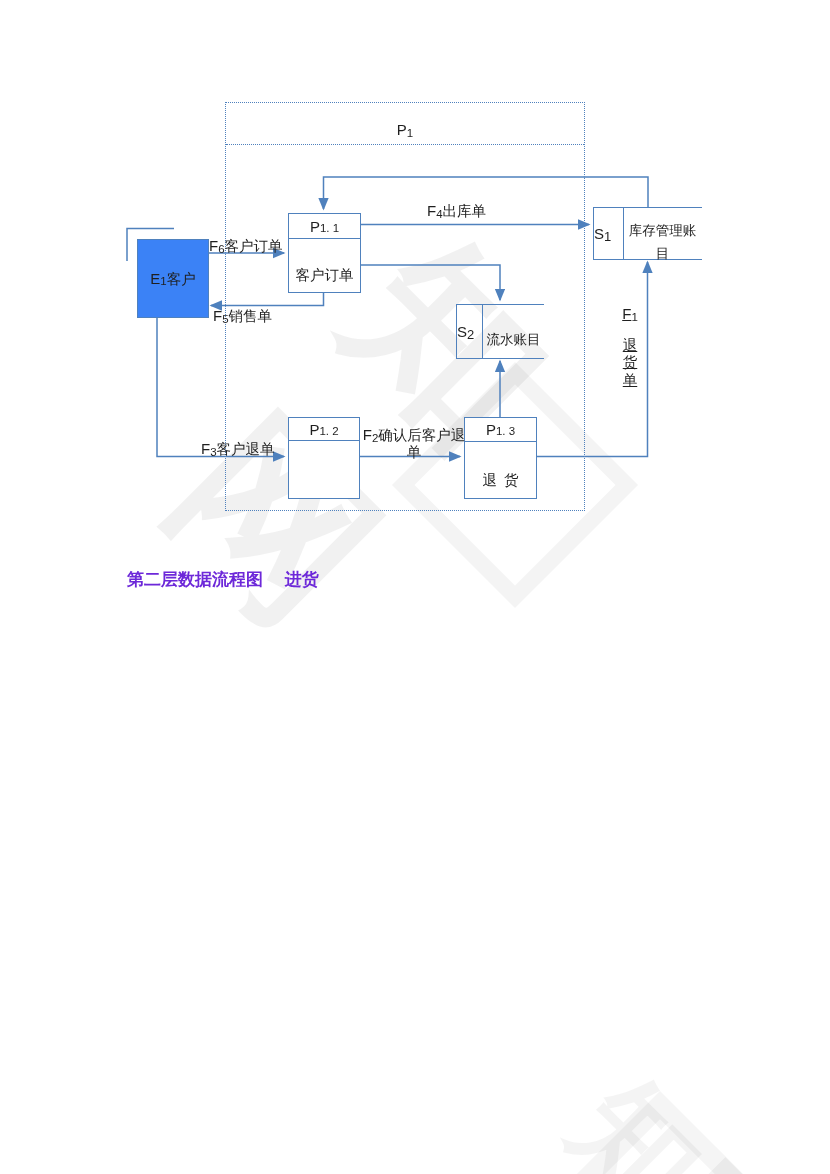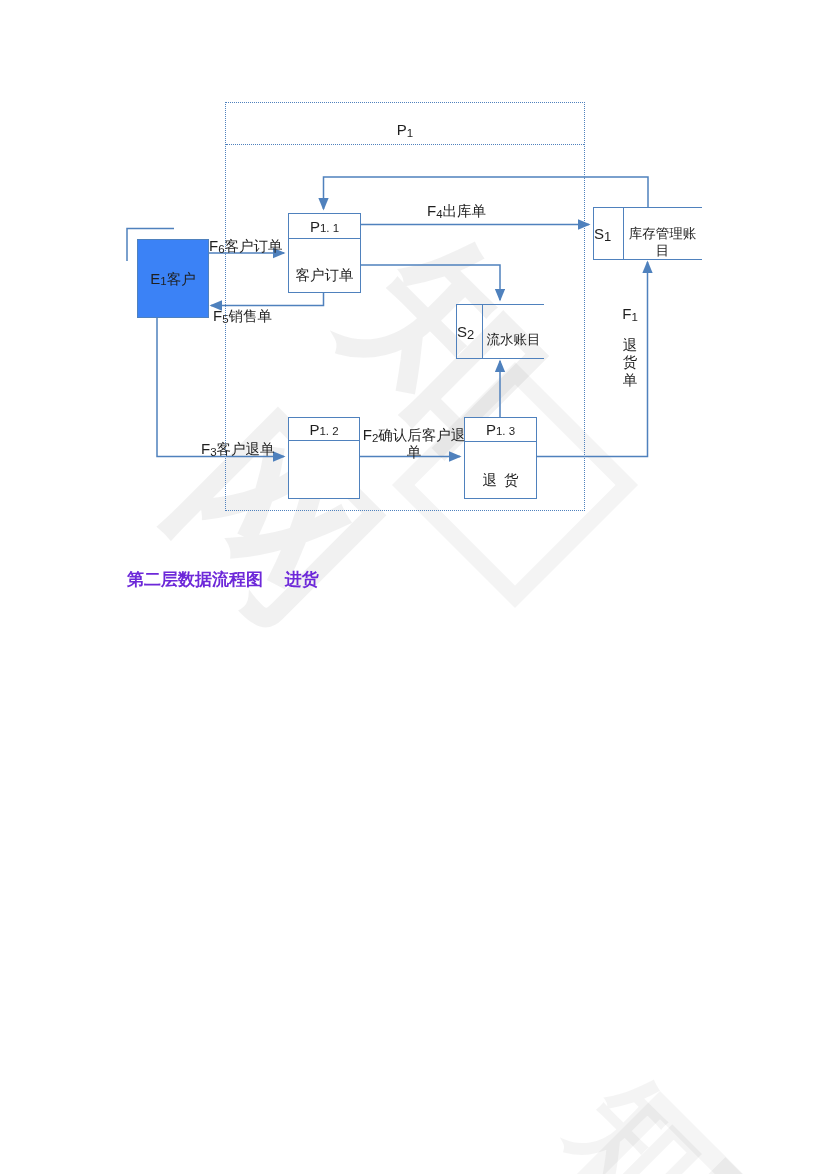--- a/index.html
+++ b/index.html
@@ -32,31 +32,31 @@
   .proc-head{border-bottom:1.5px solid #4f81bd;display:flex;align-items:center;
     justify-content:center;}
   .proc-body{flex:1;display:flex;align-items:center;justify-content:center;}
   .entity{position:absolute;background:#3b82f6;border:1.5px solid #4f81bd;z-index:3;
     display:flex;align-items:center;justify-content:center;}
   .store{position:absolute;z-index:3;border-top:1.5px solid #4f81bd;
     border-bottom:1.5px solid #4f81bd;border-left:1.5px solid #4f81bd;background:transparent;}
   .store-id{position:absolute;left:0;top:0;bottom:0;border-right:1.5px solid #4f81bd;
     display:flex;align-items:center;justify-content:flex-start;}
   .store-name{position:absolute;top:16px;bottom:0;display:flex;align-items:center;
-    justify-content:center;text-align:center;line-height:17px;}
+    justify-content:center;text-align:center;line-height:23px;}
   
   .lat{font-family:"Liberation Sans",sans-serif;font-size:15px;color:#1f1f1f;}
   .latnum{font-family:"Liberation Sans",sans-serif;font-size:11.5px;color:#1f1f1f;
     position:relative;top:1.5px;}
   .cn{font-size:14.5px;color:#1f1f1f;margin-top:20px;}
   .cn-sm{font-size:13.5px;color:#1f1f1f;}
   .flowlab{position:absolute;z-index:4;white-space:nowrap;}
   .flowlab .cn{font-size:14.5px;}
   .flowlab-wrap{white-space:normal;text-align:center;line-height:16px;}
-  .flowlab-vert{white-space:normal;text-align:center;line-height:17.5px;}
+  .flowlab-vert{white-space:normal;text-align:center;line-height:17.5px;text-decoration:underline;}
   .flowlab-vert .vtxt{display:block;width:17px;margin:12px auto;word-break:break-all;}
   .spaced{letter-spacing:7px;text-indent:7px;}
   .caption{position:absolute;left:127px;top:568px;z-index:4;
     font-family:"Liberation Sans",sans-serif;font-size:17px;font-weight:bold;color:#6d28d9;}
 </style>
 </head>
 <body>
 
 <div id="stage">
 

